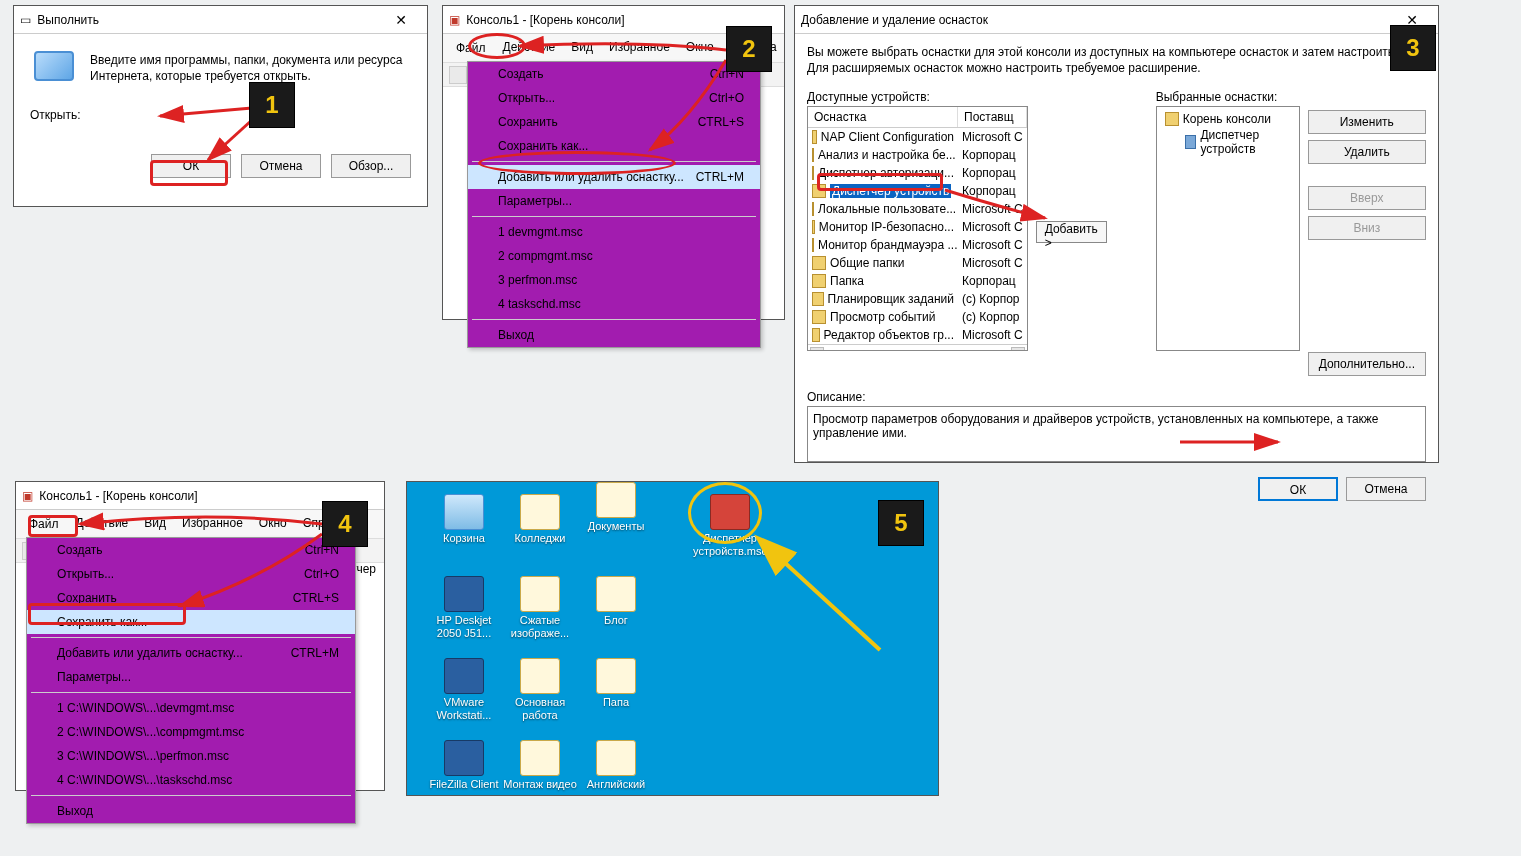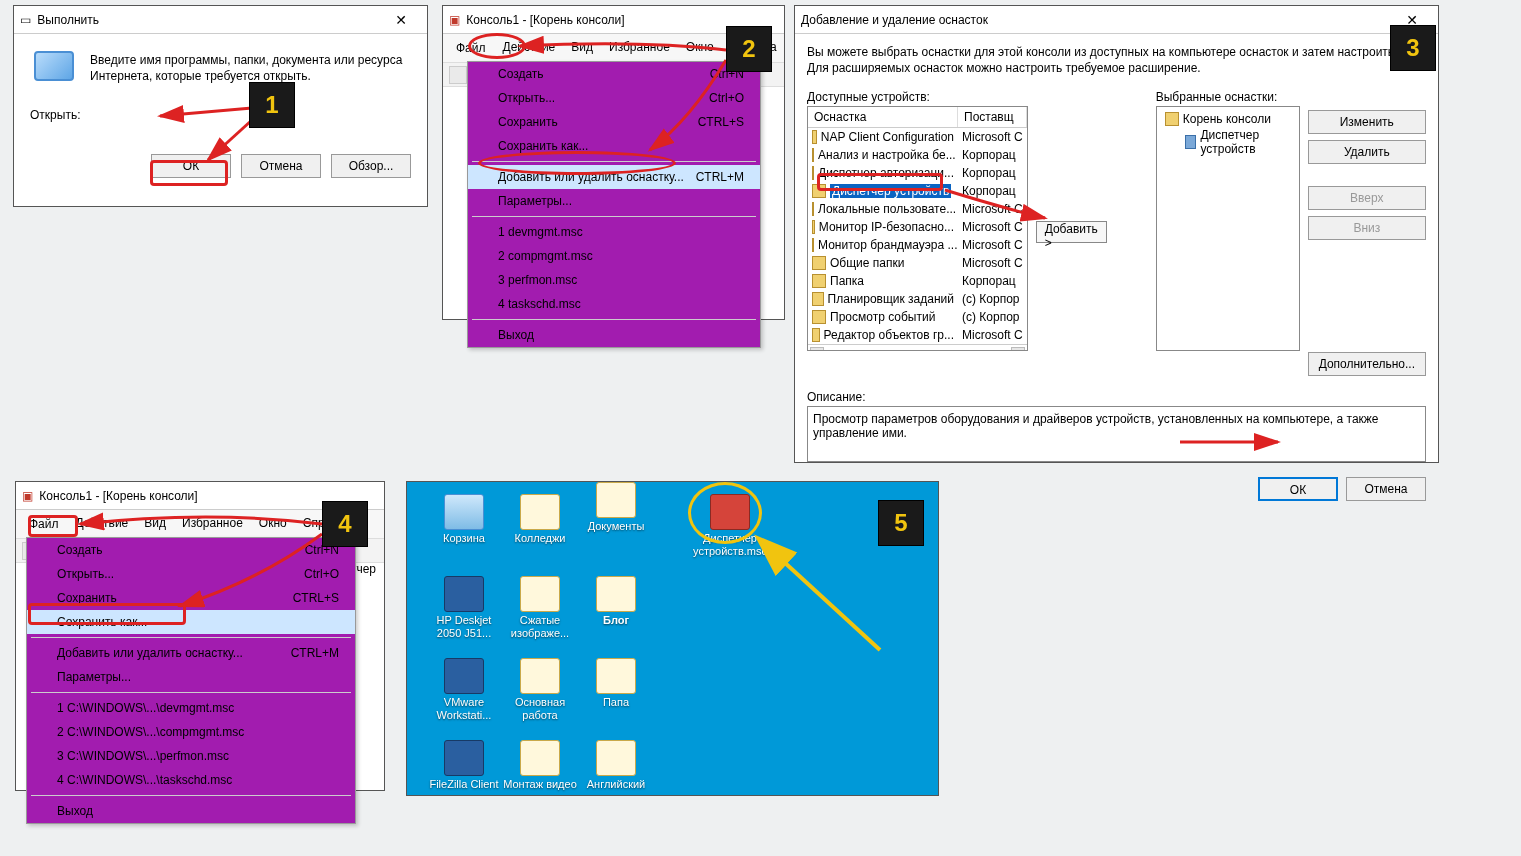--- a/index.html
+++ b/index.html
@@ -408,21 +408,21 @@
       <div class="lbl">Диспетчер устройств.msc</div>
     </div>
     <div class="dicon" style="left: 20px; top: 94px;">
       <div class="ic app"></div>
       <div class="lbl">HP Deskjet 2050 J51...</div>
     </div>
     <div class="dicon" style="left: 96px; top: 94px;">
       <div class="ic "></div>
       <div class="lbl">Сжатые изображе...</div>
     </div>
-    <div class="dicon" style="left: 172px; top: 94px; font-weight: bold;">
+    <div class="dicon" style="left: 172px; top: 94px;">
       <div class="ic "></div>
       <div class="lbl">Блог</div>
     </div>
     <div class="dicon" style="left: 20px; top: 176px;">
       <div class="ic app"></div>
       <div class="lbl">VMware Workstati...</div>
     </div>
     <div class="dicon" style="left: 96px; top: 176px;">
       <div class="ic "></div>
       <div class="lbl">Основная работа</div>

